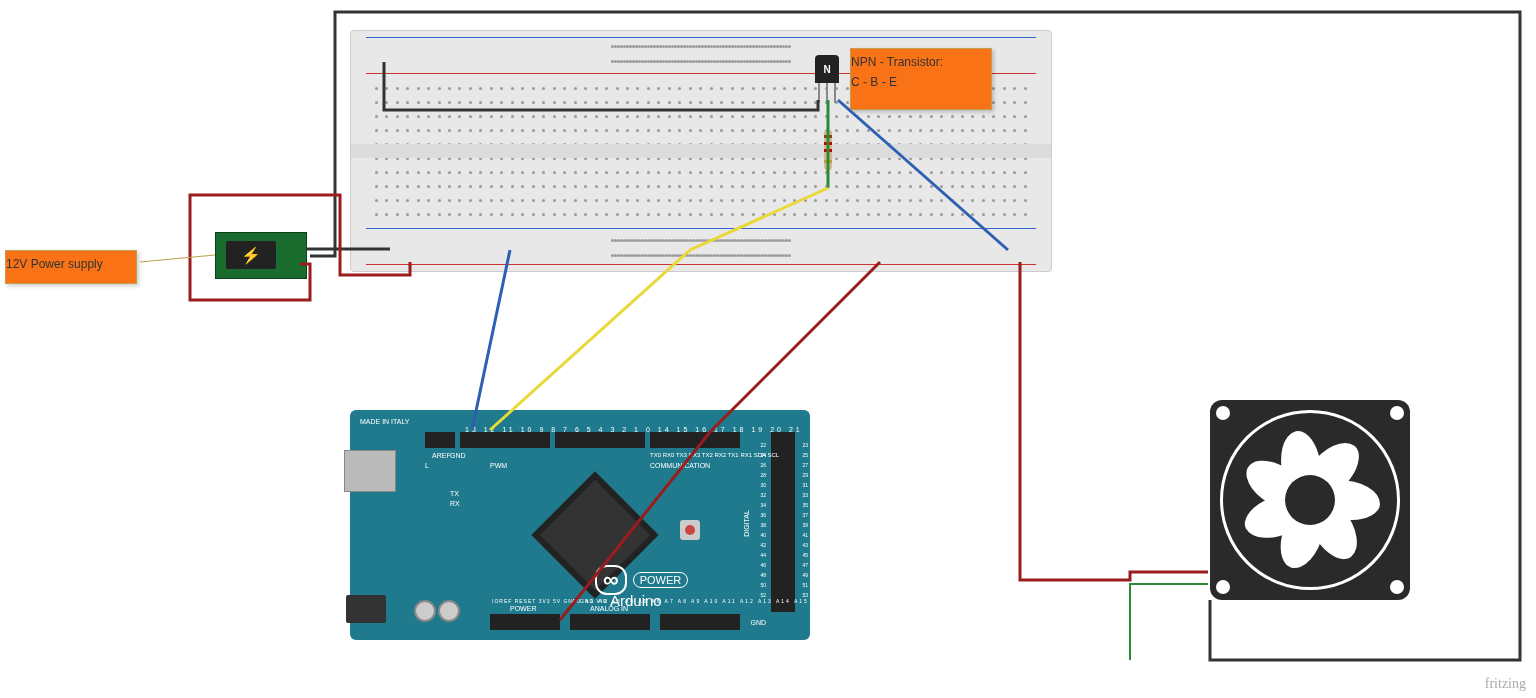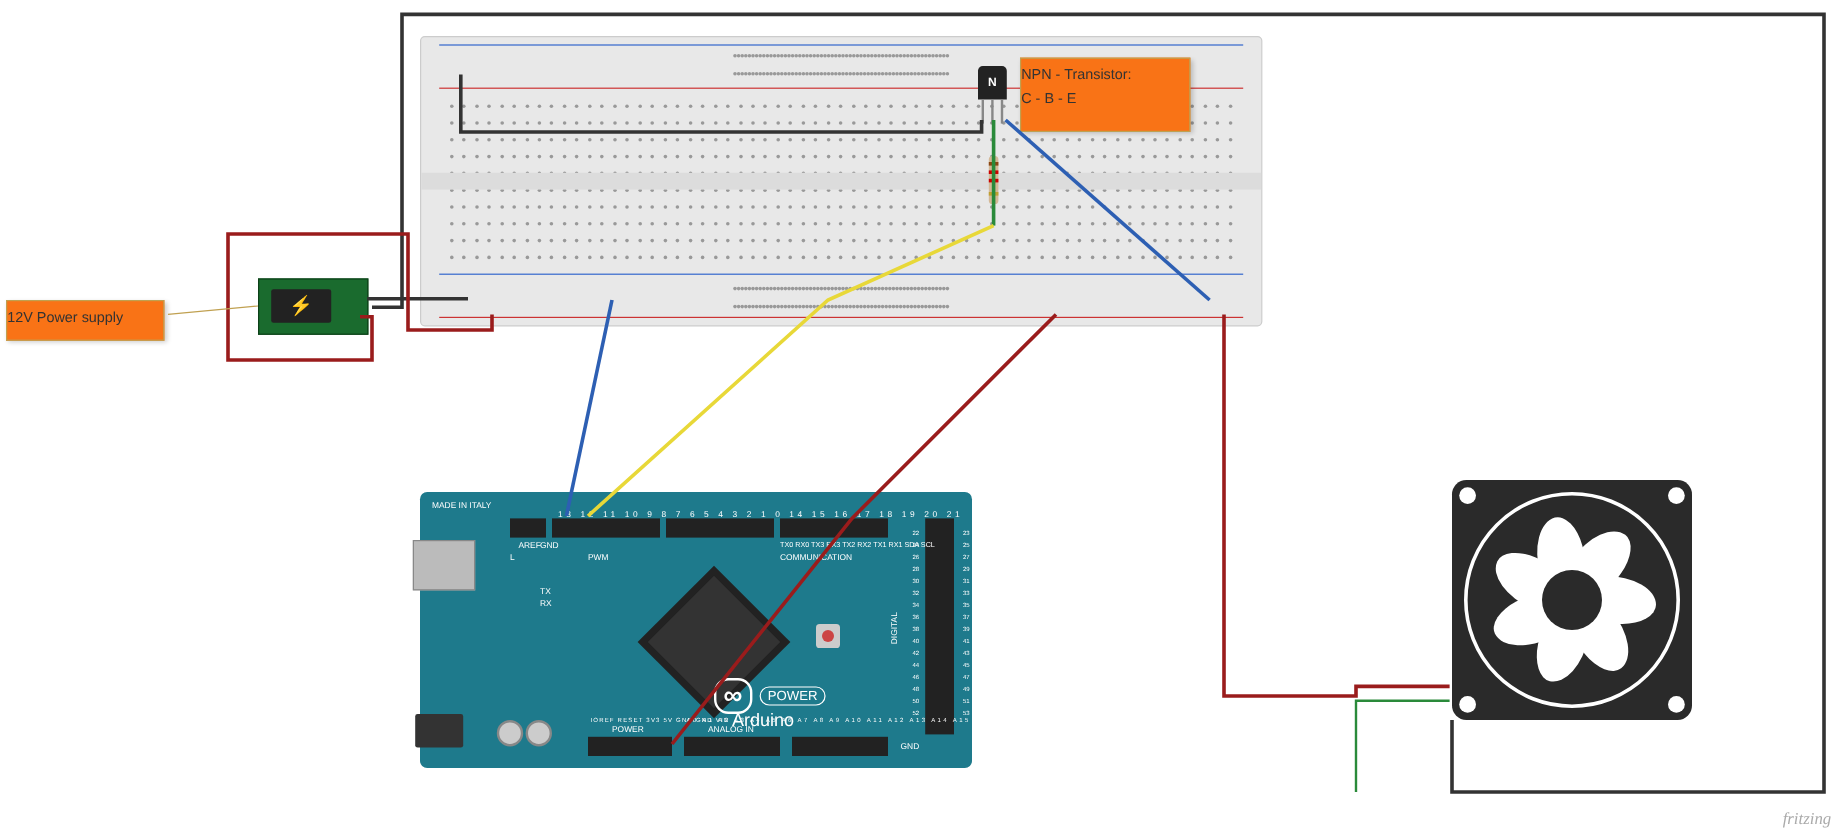--- a/index.html
+++ b/index.html
@@ -290,21 +290,20 @@
     height: 698px;
     pointer-events: none;
   }
   .watermark {
     position: absolute;
     right: 10px;
     bottom: 6px;
     font-size: 14px;
     color: #aaa;
     font-family: Georgia, serif;
-    font-style: italic;
   }
   .arduino-label {
     position: absolute;
     font-size: 7px;
     color: #fff;
   }
 </style>
 </head>
 <body>
 

